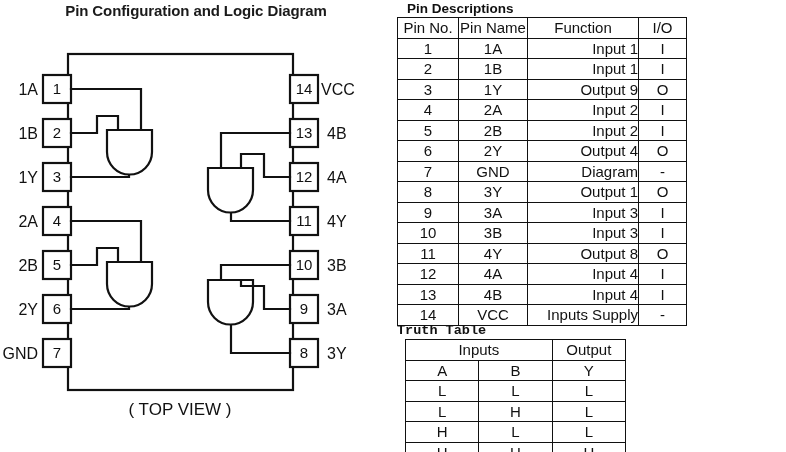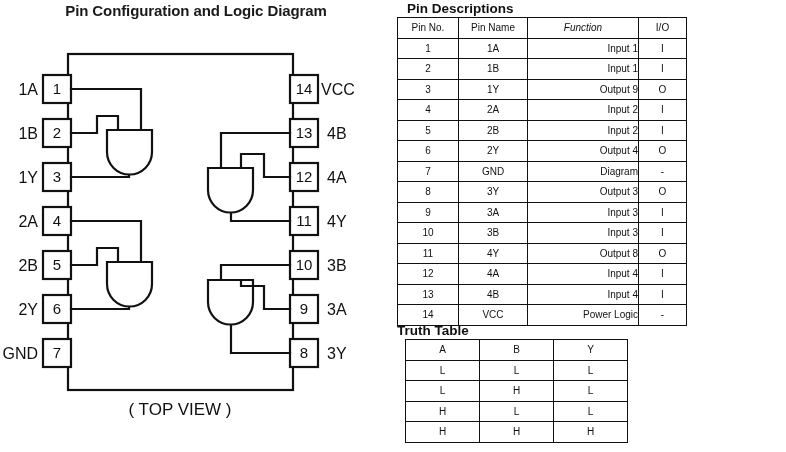--- a/index.html
+++ b/index.html
@@ -49,46 +49,46 @@
     left: 392px; top: 0;
     width: 394px; height: 452px;
   }
   .section-heading {
     position: absolute;
     font-size: 13.5px;
     font-weight: bold;
     color: #111;
   }
   #pin-desc-heading { left: 5px; top: 1px; margin-left: 10px; }
-  #truth-heading    { left: 5px; top: 323px; }
+  #truth-heading    { left: 5px; top: 323px; font-family: Liberation Mono, monospace; }
 
   table {
     position: absolute;
     border-collapse: collapse;
-    font-size: 10px;
+    font-size: 15px;
     color: #111;
     table-layout: fixed;
   }
   table td, table th {
     border: 1px solid #111;
     padding: 0;
     height: 19.5px;
     line-height: 19.5px;
     font-weight: normal;
     text-align: center;
     white-space: nowrap;
     overflow: hidden;
   }
 
   #pin-desc-table { left: 5px; top: 17px; width: 287px; }
   #pin-desc-table .c-no   { width: 60px; }
   #pin-desc-table .c-name { width: 68px; margin-left: 24px; }
   #pin-desc-table .c-fn   { width: 110px; text-align: right; padding-left: 6px; }
   #pin-desc-table .c-io   { width: 47px; }
-  #pin-desc-table thead td.c-fn { text-align: center; padding-left: 0; font-style: italic; }
+  #pin-desc-table thead td.c-fn { text-align: center; padding-left: 0; }
 
   #truth-table { left: 13px; top: 339px; width: 221px; }
   #truth-table .c-a { width: 73px; }
   #truth-table .c-b { width: 73px; }
   #truth-table .c-y { width: 73px; }
 </style>
 </head>
 <body>
 
 <div id="left-panel">
@@ -232,21 +232,21 @@
         </tr>
         <tr>
           <td class="c-no">7</td>
           <td class="c-name">GND</td>
           <td class="c-fn">Diagram</td>
           <td class="c-io">-</td>
         </tr>
         <tr>
           <td class="c-no">8</td>
           <td class="c-name">3Y</td>
-          <td class="c-fn">Output 3</td>
+          <td class="c-fn">Output 1</td>
           <td class="c-io">O</td>
         </tr>
         <tr>
           <td class="c-no">9</td>
           <td class="c-name">3A</td>
           <td class="c-fn">Input 3</td>
           <td class="c-io">I</td>
         </tr>
         <tr>
           <td class="c-no">10</td>
@@ -268,30 +268,34 @@
         </tr>
         <tr>
           <td class="c-no">13</td>
           <td class="c-name">4B</td>
           <td class="c-fn">Input 4</td>
           <td class="c-io">I</td>
         </tr>
         <tr>
           <td class="c-no">14</td>
           <td class="c-name">VCC</td>
-          <td class="c-fn">Power Logic</td>
+          <td class="c-fn">Inputs Supply</td>
           <td class="c-io">-</td>
         </tr>
       </tbody>
   </table>
 
   <div class="section-heading" id="truth-heading">Truth Table</div>
 
   <table id="truth-table">
     <thead>
+      <tr>
+        <td colspan="2">Inputs</td>
+        <td>Output</td>
+      </tr>
       <tr>
         <td class="c-a">A</td>
         <td class="c-b">B</td>
         <td class="c-y">Y</td>
       </tr>
     </thead>
     <tbody id="truth-body">
         <tr>
           <td class="c-a">L</td>
           <td class="c-b">L</td>

